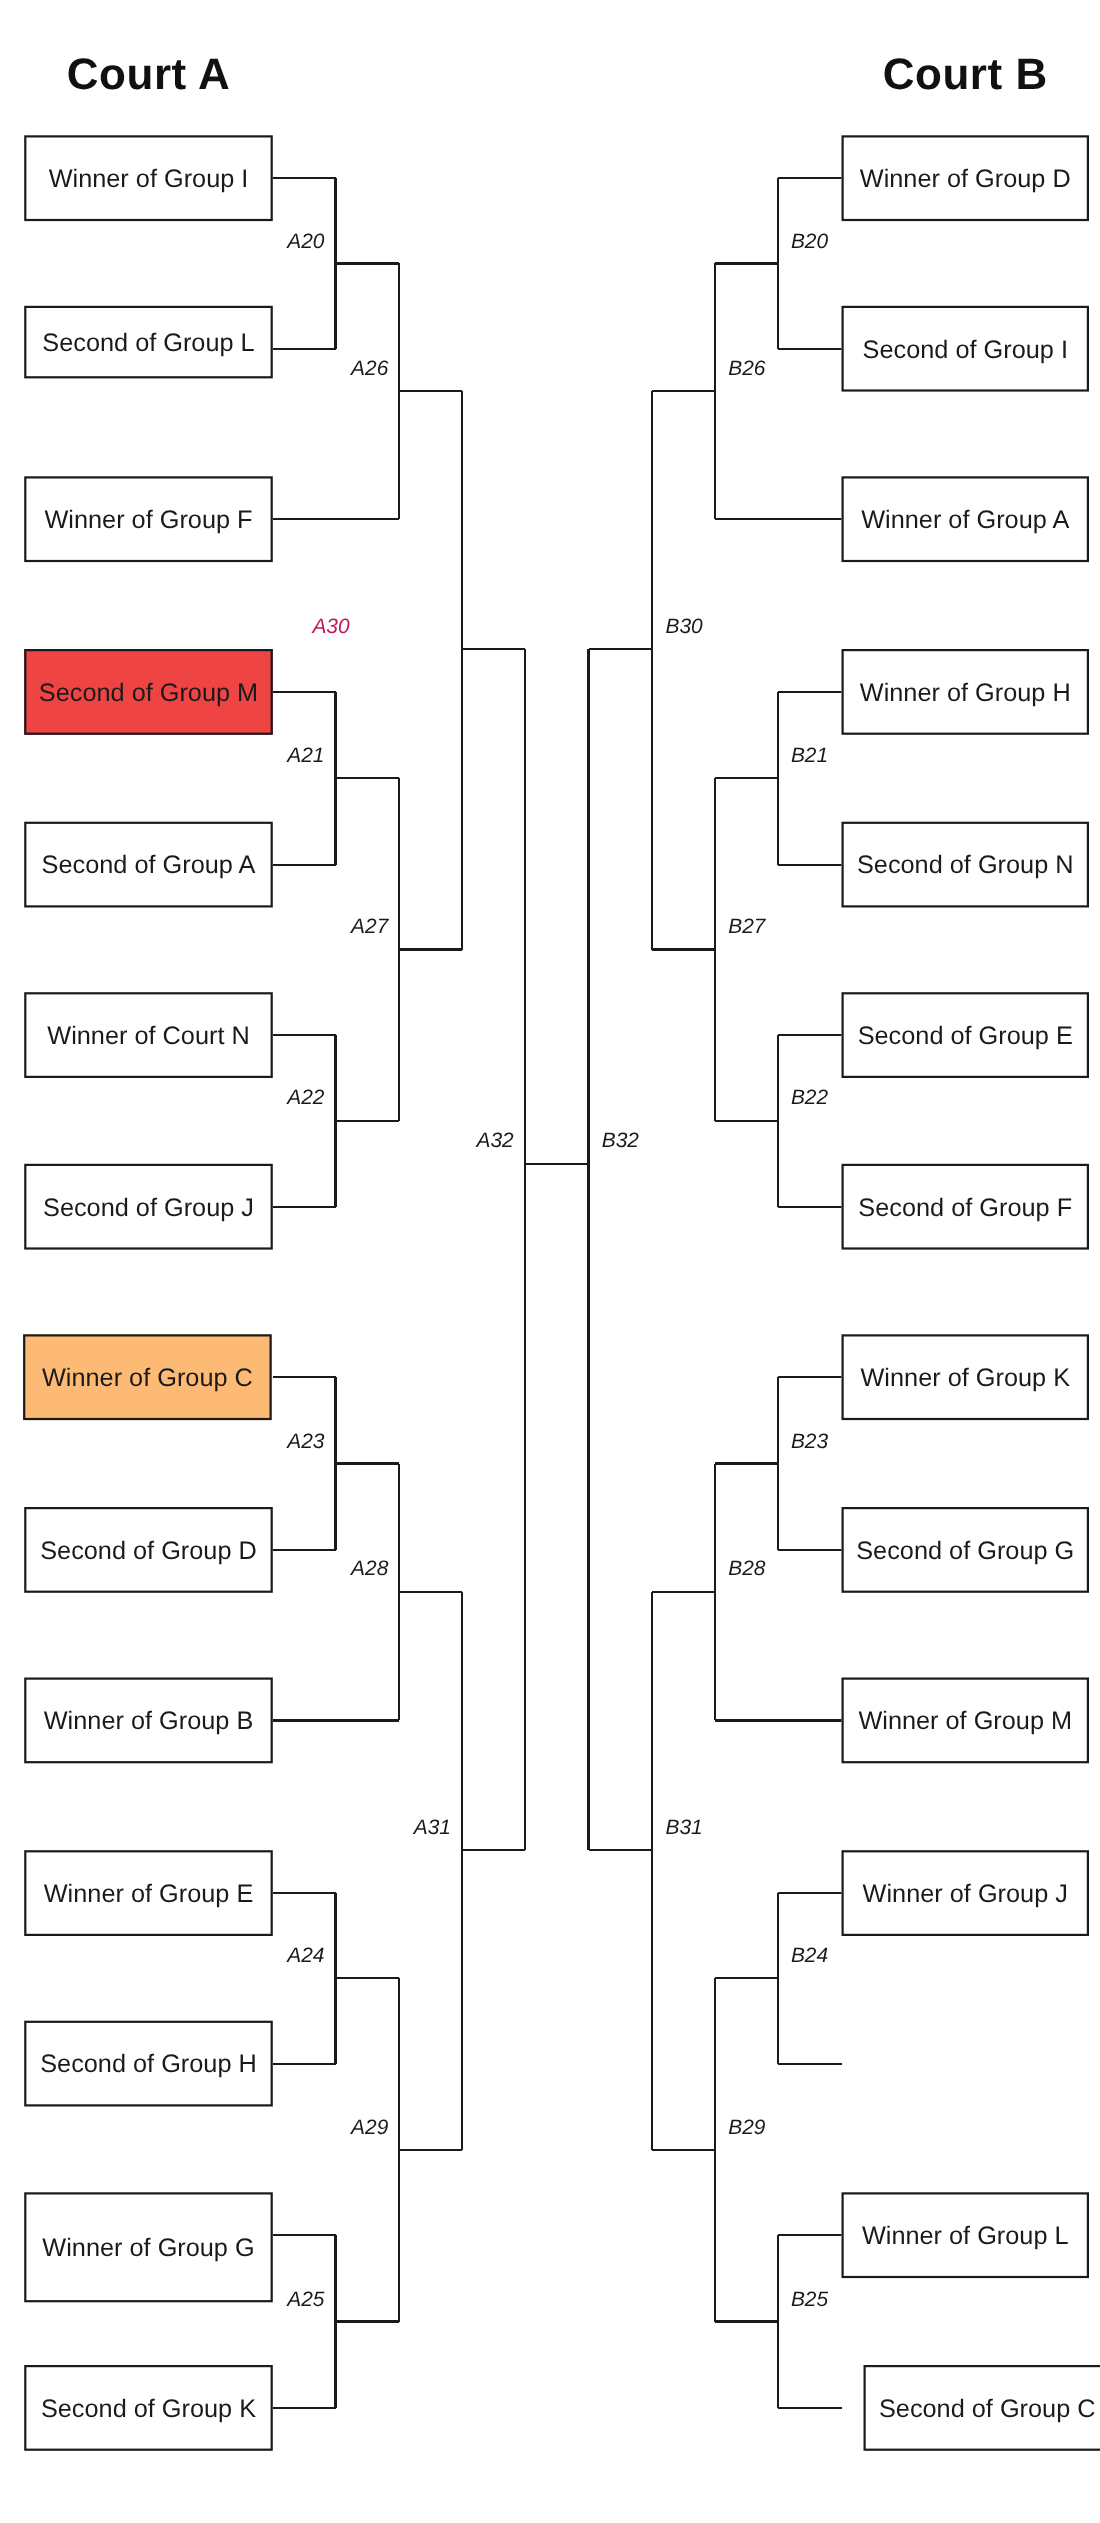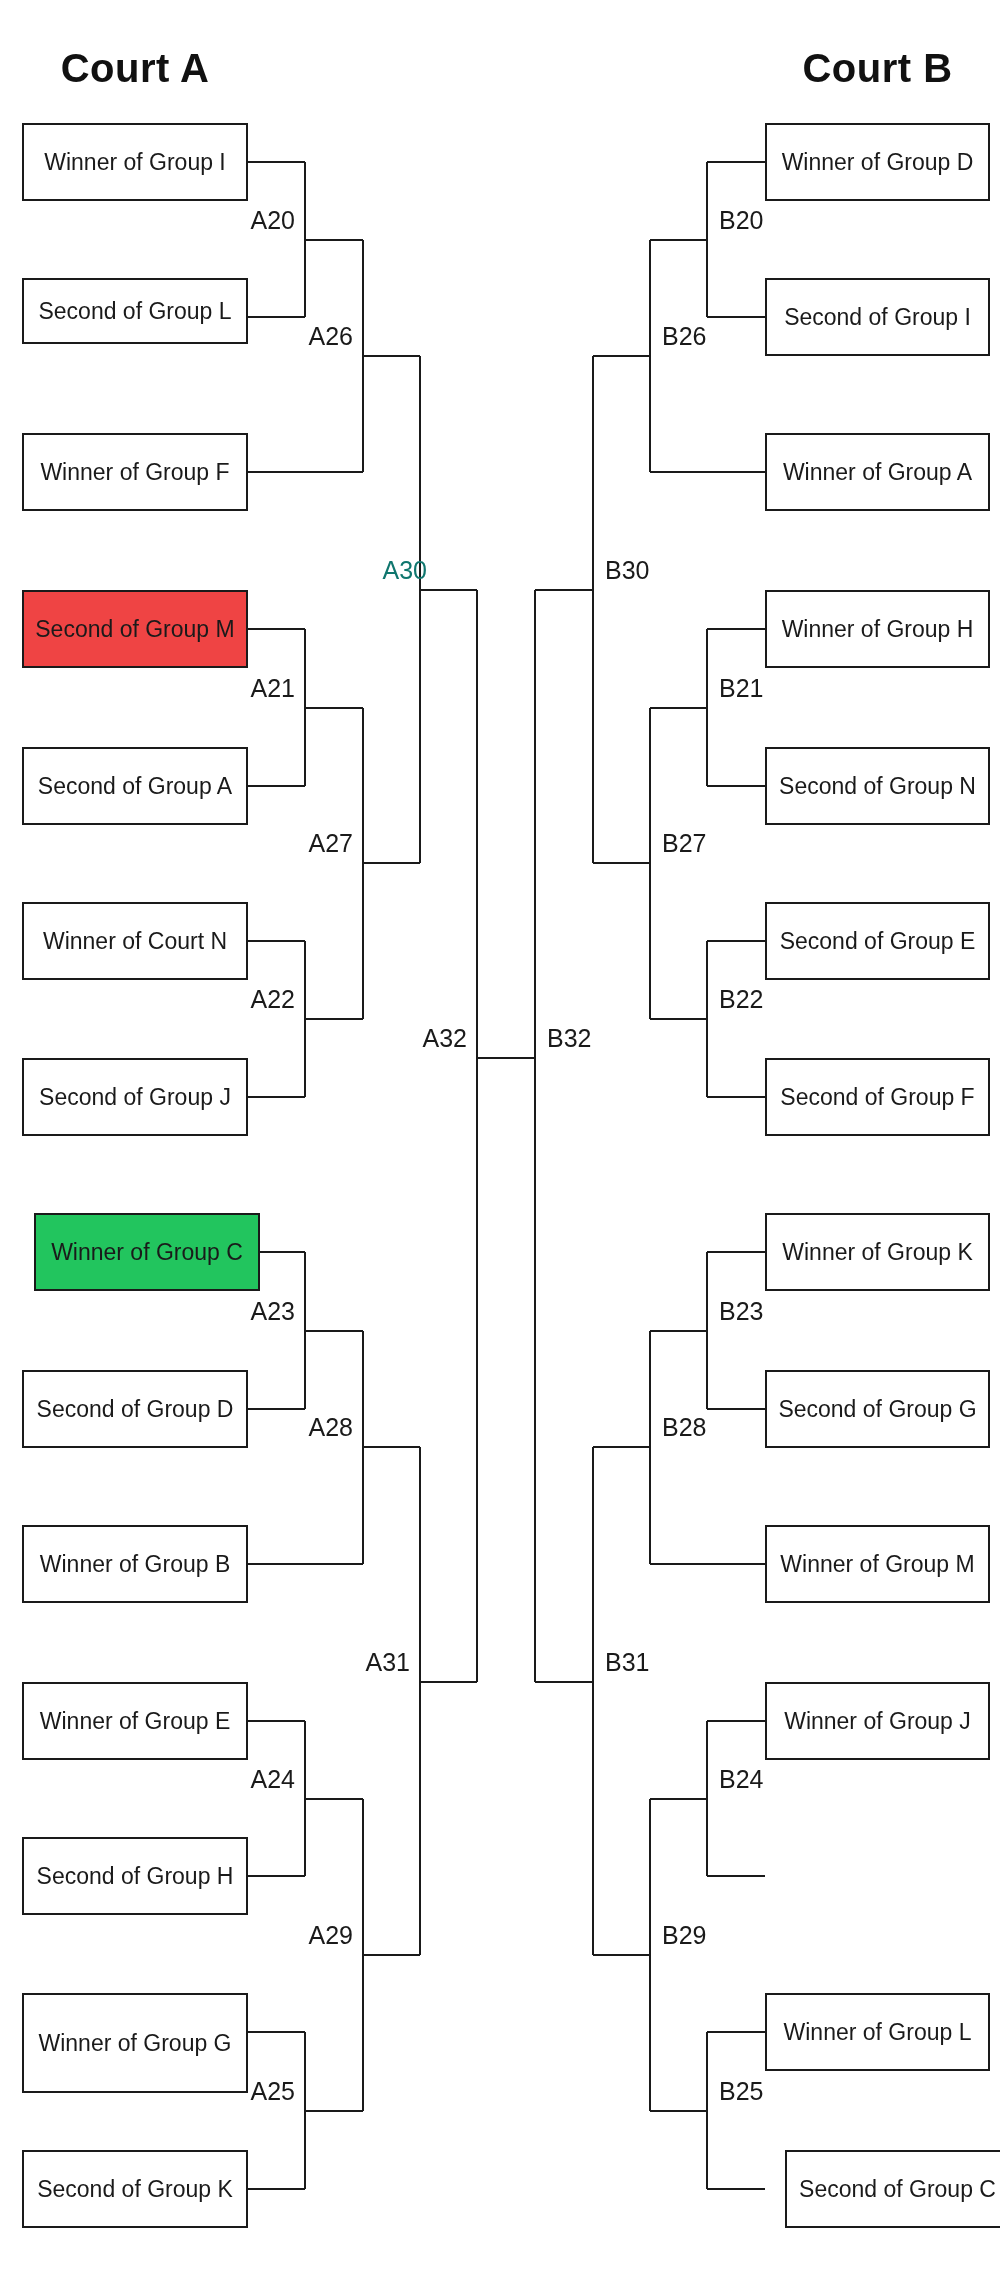--- a/index.html
+++ b/index.html
@@ -20,57 +20,57 @@
   }
   .slot{
     position:absolute;box-sizing:border-box;
     border:2px solid #1a1a1a;background:#ffffff;
     display:flex;align-items:center;justify-content:center;
     font-size:23px;color:#1a1a1a;
     white-space:nowrap;
   }
   .match-label{
     position:absolute;
-    font-size:25px;line-height:24px;
+    font-style:italic;font-size:19px;line-height:24px;
     color:#1a1a1a;white-space:nowrap;
   }
 </style>
 </head>
 <body style="background: rgb(255, 255, 255);">
 
 <div id="bracket">
   <svg id="wire-layer" width="1000" height="2294" viewBox="0 0 1000 2294">
     <path id="wires" fill="none" stroke="#1a1a1a" stroke-width="2" shape-rendering="crispEdges" d="M248 162H305M248 317H305M305 162V317M305 239.5H363M248 629H305M248 786H305M305 629V786M305 707.5H363M248 941H305M248 1097H305M305 941V1097M305 1019H363M248 1252H305M248 1409H305M305 1252V1409M305 1330.5H363M248 1721H305M248 1876H305M305 1721V1876M305 1798.5H363M248 2032H305M248 2189H305M305 2032V2189M305 2110.5H363M248 472H363M248 1564H363M363 239.5V472M363 355.75H420M363 707.5V1019M363 863.25H420M363 1330.5V1564M363 1447.25H420M363 1798.5V2110.5M363 1954.5H420M420 355.75V863.25M420 590H477M420 1447.25V1954.5M420 1682H477M477 590V1682M477 1058H535M707 162H765M707 317H765M707 162V317M650 239.5H707M707 629H765M707 786H765M707 629V786M650 707.5H707M707 941H765M707 1097H765M707 941V1097M650 1019H707M707 1252H765M707 1409H765M707 1252V1409M650 1330.5H707M707 1721H765M707 1876H765M707 1721V1876M650 1798.5H707M707 2032H765M707 2189H765M707 2032V2189M650 2110.5H707M650 472H765M650 1564H765M650 239.5V472M593 355.75H650M650 707.5V1019M593 863.25H650M650 1330.5V1564M593 1447.25H650M650 1798.5V2110.5M593 1954.5H650M593 355.75V863.25M535 590H593M593 1447.25V1954.5M535 1682H593M535 590V1682"></path>
   </svg>
 <div class="court-title" style="left: 22px; width: 226px; color: rgb(17, 17, 17);">Court A</div>
     <div class="slot" style="left: 22px; top: 123px; width: 226px; height: 78px; border-color: rgb(26, 26, 26); background: rgb(255, 255, 255); color: rgb(26, 26, 26);">Winner of Group I</div>
     <div class="slot" style="left: 22px; top: 278px; width: 226px; height: 66px; border-color: rgb(26, 26, 26); background: rgb(255, 255, 255); color: rgb(26, 26, 26);">Second of Group L</div>
     <div class="slot" style="left: 22px; top: 433px; width: 226px; height: 78px; border-color: rgb(26, 26, 26); background: rgb(255, 255, 255); color: rgb(26, 26, 26);">Winner of Group F</div>
     <div class="slot" style="left: 22px; top: 590px; width: 226px; height: 78px; border-color: rgb(26, 26, 26); background: #ef4444; color: rgb(26, 26, 26);">Second of Group M</div>
     <div class="slot" style="left: 22px; top: 747px; width: 226px; height: 78px; border-color: rgb(26, 26, 26); background: rgb(255, 255, 255); color: rgb(26, 26, 26);">Second of Group A</div>
     <div class="slot" style="left: 22px; top: 902px; width: 226px; height: 78px; border-color: rgb(26, 26, 26); background: rgb(255, 255, 255); color: rgb(26, 26, 26);">Winner of Court N</div>
     <div class="slot" style="left: 22px; top: 1058px; width: 226px; height: 78px; border-color: rgb(26, 26, 26); background: rgb(255, 255, 255); color: rgb(26, 26, 26);">Second of Group J</div>
-    <div class="slot" style="left: 34px; top: 1213px; width: 226px; height: 78px; border-color: rgb(26, 26, 26); background: #22c55e; color: rgb(26, 26, 26);">Winner of Group C</div>
+    <div class="slot" style="left: 21px; top: 1213px; width: 226px; height: 78px; border-color: rgb(26, 26, 26); background: #fdba74; color: rgb(26, 26, 26);">Winner of Group C</div>
     <div class="slot" style="left: 22px; top: 1370px; width: 226px; height: 78px; border-color: rgb(26, 26, 26); background: rgb(255, 255, 255); color: rgb(26, 26, 26);">Second of Group D</div>
     <div class="slot" style="left: 22px; top: 1525px; width: 226px; height: 78px; border-color: rgb(26, 26, 26); background: rgb(255, 255, 255); color: rgb(26, 26, 26);">Winner of Group B</div>
     <div class="slot" style="left: 22px; top: 1682px; width: 226px; height: 78px; border-color: rgb(26, 26, 26); background: rgb(255, 255, 255); color: rgb(26, 26, 26);">Winner of Group E</div>
     <div class="slot" style="left: 22px; top: 1837px; width: 226px; height: 78px; border-color: rgb(26, 26, 26); background: rgb(255, 255, 255); color: rgb(26, 26, 26);">Second of Group H</div>
     <div class="slot" style="left: 22px; top: 1993px; width: 226px; height: 100px; border-color: rgb(26, 26, 26); background: rgb(255, 255, 255); color: rgb(26, 26, 26);">Winner of Group G</div>
     <div class="slot" style="left: 22px; top: 2150px; width: 226px; height: 78px; border-color: rgb(26, 26, 26); background: rgb(255, 255, 255); color: rgb(26, 26, 26);">Second of Group K</div>
     <div class="match-label" style="top: 207.5px; width: 130px; left: 165px; text-align: right; color: rgb(26, 26, 26);">A20</div>
     <div class="match-label" style="top: 675.5px; width: 130px; left: 165px; text-align: right; color: rgb(26, 26, 26);">A21</div>
     <div class="match-label" style="top: 987px; width: 130px; left: 165px; text-align: right; color: rgb(26, 26, 26);">A22</div>
     <div class="match-label" style="top: 1298.5px; width: 130px; left: 165px; text-align: right; color: rgb(26, 26, 26);">A23</div>
     <div class="match-label" style="top: 1766.5px; width: 130px; left: 165px; text-align: right; color: rgb(26, 26, 26);">A24</div>
     <div class="match-label" style="top: 2078.5px; width: 130px; left: 165px; text-align: right; color: rgb(26, 26, 26);">A25</div>
     <div class="match-label" style="top: 323.75px; width: 130px; left: 223px; text-align: right; color: rgb(26, 26, 26);">A26</div>
     <div class="match-label" style="top: 831.25px; width: 130px; left: 223px; text-align: right; color: rgb(26, 26, 26);">A27</div>
     <div class="match-label" style="top: 1415.25px; width: 130px; left: 223px; text-align: right; color: rgb(26, 26, 26);">A28</div>
     <div class="match-label" style="top: 1922.5px; width: 130px; left: 223px; text-align: right; color: rgb(26, 26, 26);">A29</div>
-    <div class="match-label" style="top: 558px; width: 130px; left: 297px; text-align: right; color: #0f766e;">A30</div>
+    <div class="match-label" style="top: 558px; width: 130px; left: 284px; text-align: left; color: #be185d;">A30</div>
     <div class="match-label" style="top: 1650px; width: 130px; left: 280px; text-align: right; color: rgb(26, 26, 26);">A31</div>
     <div class="match-label" style="top: 1026px; width: 130px; left: 337px; text-align: right; color: rgb(26, 26, 26);">A32</div>
     <div class="court-title" style="left: 765px; width: 225px; color: rgb(17, 17, 17);">Court B</div>
     <div class="slot" style="left: 765px; top: 123px; width: 225px; height: 78px; border-color: rgb(26, 26, 26); background: rgb(255, 255, 255); color: rgb(26, 26, 26);">Winner of Group D</div>
     <div class="slot" style="left: 765px; top: 278px; width: 225px; height: 78px; border-color: rgb(26, 26, 26); background: rgb(255, 255, 255); color: rgb(26, 26, 26);">Second of Group I</div>
     <div class="slot" style="left: 765px; top: 433px; width: 225px; height: 78px; border-color: rgb(26, 26, 26); background: rgb(255, 255, 255); color: rgb(26, 26, 26);">Winner of Group A</div>
     <div class="slot" style="left: 765px; top: 590px; width: 225px; height: 78px; border-color: rgb(26, 26, 26); background: rgb(255, 255, 255); color: rgb(26, 26, 26);">Winner of Group H</div>
     <div class="slot" style="left: 765px; top: 747px; width: 225px; height: 78px; border-color: rgb(26, 26, 26); background: rgb(255, 255, 255); color: rgb(26, 26, 26);">Second of Group N</div>
     <div class="slot" style="left: 765px; top: 902px; width: 225px; height: 78px; border-color: rgb(26, 26, 26); background: rgb(255, 255, 255); color: rgb(26, 26, 26);">Second of Group E</div>
     <div class="slot" style="left: 765px; top: 1058px; width: 225px; height: 78px; border-color: rgb(26, 26, 26); background: rgb(255, 255, 255); color: rgb(26, 26, 26);">Second of Group F</div>

